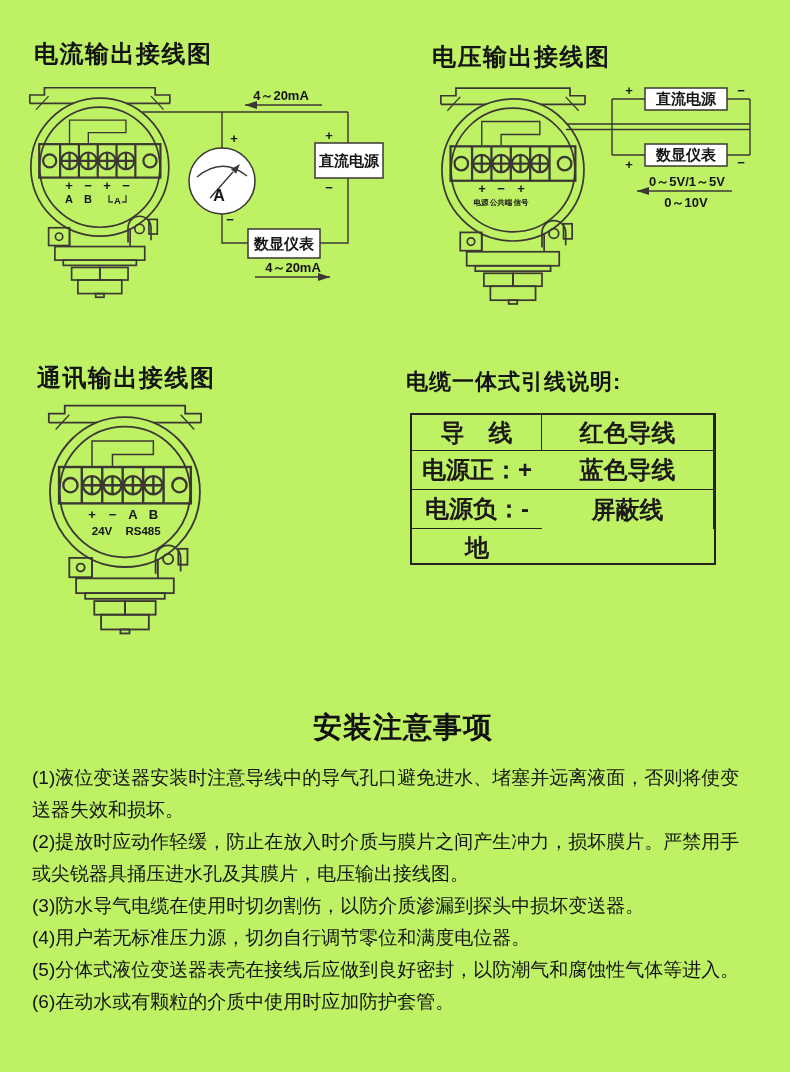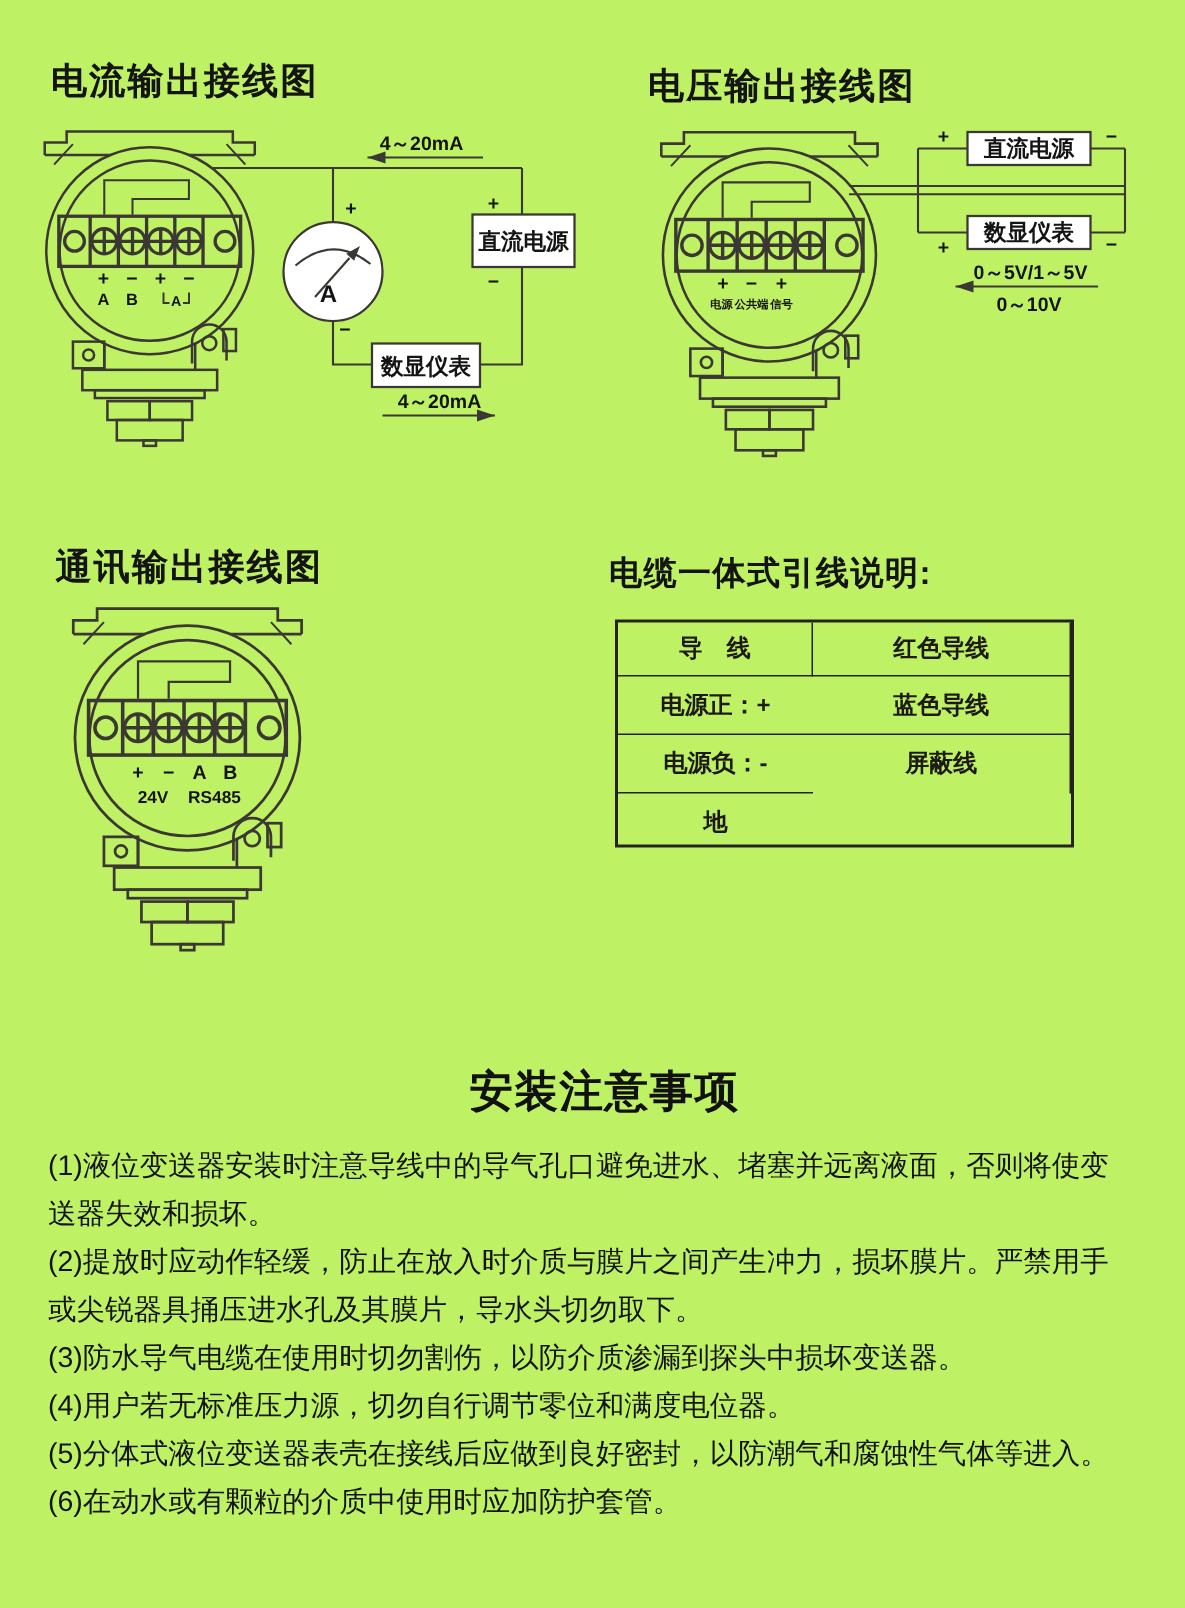--- a/index.html
+++ b/index.html
@@ -4,21 +4,21 @@
 <style>
   html,body{margin:0;padding:0;background:#fff;}
   #page{position:relative;width:790px;height:1072px;background:#bef264;overflow:hidden;
         font-family:"Liberation Sans","DejaVu Sans",sans-serif;color:#161616;}
   .dtitle{position:absolute;font-size:24px;font-weight:600;letter-spacing:1.5px;color:#141414;white-space:nowrap;}
   #art{position:absolute;left:0;top:0;}
   #cable-table{position:absolute;left:410px;top:413px;width:306px;height:152px;
       border:2.5px solid #262220;display:grid;grid-template-columns:130px 1fr;
       grid-template-rows:36px 39px 39px 38px;box-sizing:border-box;}
   #cable-table .cell{display:flex;align-items:center;justify-content:center;
-      font-size:16px;font-weight:600;color:#1c1917;border-color:#262220;}
+      font-size:24px;font-weight:600;color:#1c1917;border-color:#262220;}
   #cable-table .cl{border-right:1.5px solid #262220;}
   #cable-table .rb{border-bottom:1.5px solid #262220;}
   #install{position:absolute;left:32px;top:708px;width:740px;}
   #install h1{margin:0 0 14px 2px;font-size:29px;font-weight:bold;letter-spacing:1px;color:#111;text-align:center;}
   #install .nline{font-size:19px;line-height:32px;font-weight:500;color:#141414;white-space:nowrap;}
   svg text{font-family:"Liberation Sans","DejaVu Sans",sans-serif;fill:#141414;}
   .sgn{font-size:13px;font-weight:700;}
   .boxlbl{font-size:15px;font-weight:600;}
   .ann{font-size:13px;font-weight:600;}
 </style>
@@ -160,20 +160,20 @@
     <div class="cell rb">电源负：-</div>
     <div class="cell cl">屏蔽线</div>
     <div class="cell">地</div>
   </div>
 
   <div id="install">
     <h1>安装注意事项</h1>
     <div class="nline">(1)液位变送器安装时注意导线中的导气孔口避免进水、堵塞并远离液面，否则将使变</div>
     <div class="nline">送器失效和损坏。</div>
     <div class="nline">(2)提放时应动作轻缓，防止在放入时介质与膜片之间产生冲力，损坏膜片。严禁用手</div>
-    <div class="nline">或尖锐器具捅压进水孔及其膜片，导水头切勿取下。</div>
+    <div class="nline">或尖锐器具捅压进水孔及其膜片，电压输出接线图。</div>
     <div class="nline">(3)防水导气电缆在使用时切勿割伤，以防介质渗漏到探头中损坏变送器。</div>
     <div class="nline">(4)用户若无标准压力源，切勿自行调节零位和满度电位器。</div>
     <div class="nline">(5)分体式液位变送器表壳在接线后应做到良好密封，以防潮气和腐蚀性气体等进入。</div>
     <div class="nline">(6)在动水或有颗粒的介质中使用时应加防护套管。</div>
   </div>
 
 </div>
 
 </body></html>

